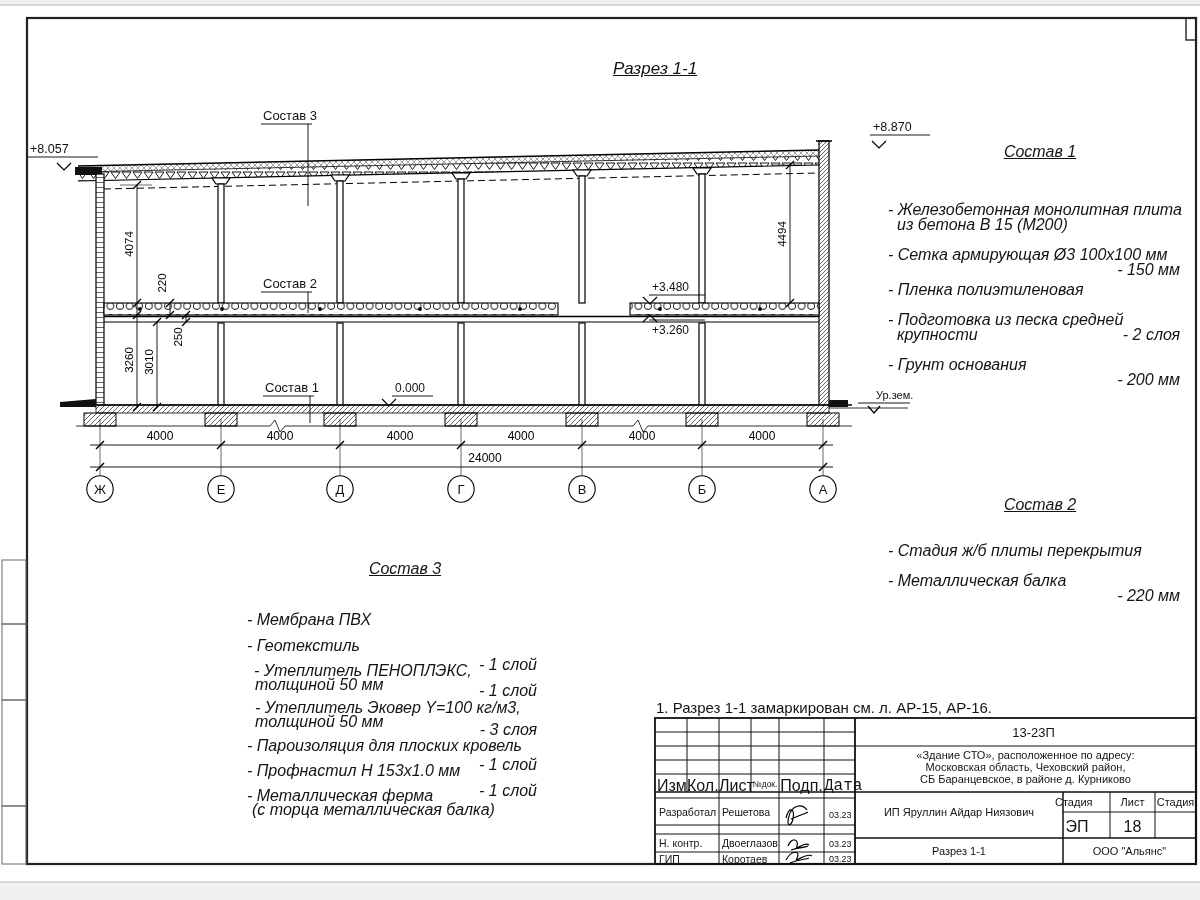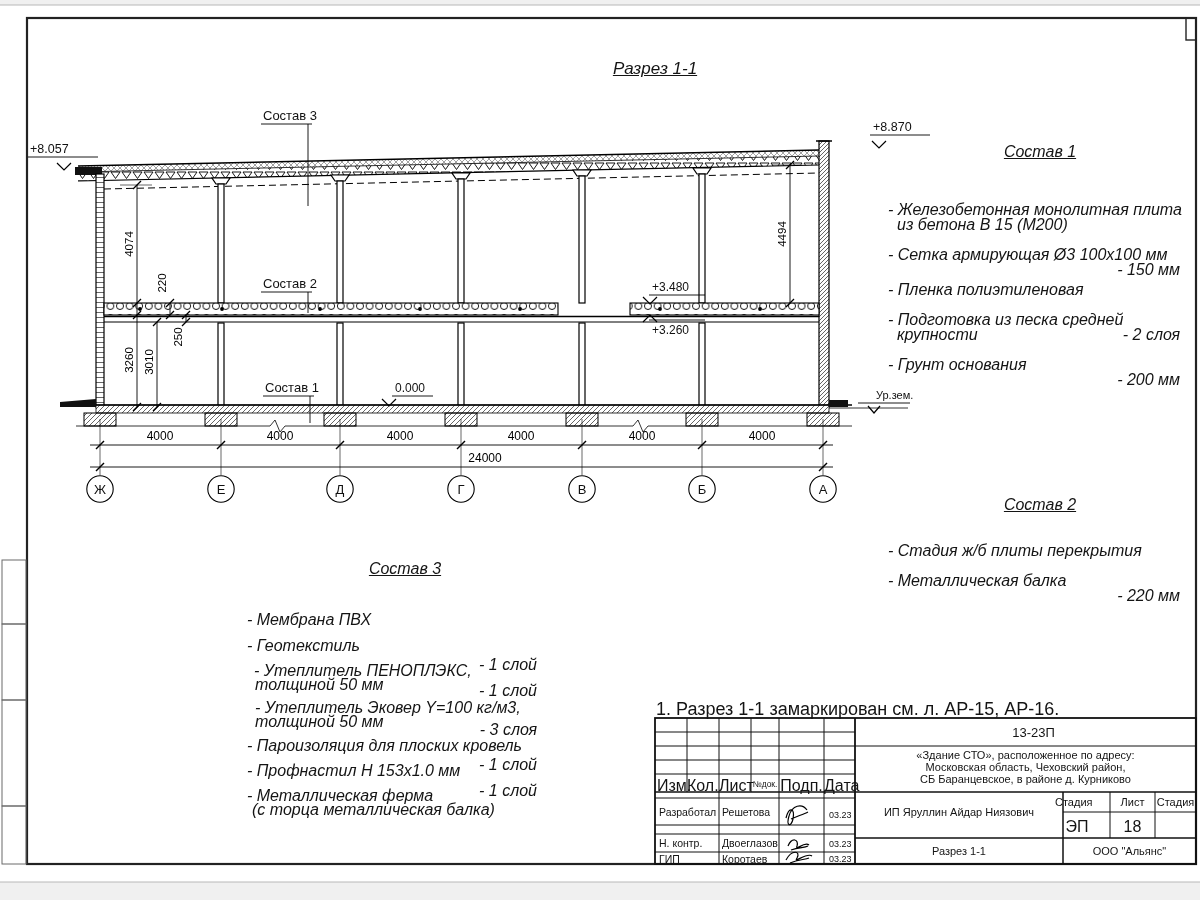--- a/index.html
+++ b/index.html
@@ -6,21 +6,21 @@
   body{width:1200px;height:900px;background:#f0f0f0;position:relative;
        font-family:"Liberation Sans", sans-serif;color:#111;overflow:hidden;}
   #sheet{position:absolute;left:0;top:5px;width:1200px;height:877px;background:#ffffff;}
   svg{position:absolute;left:0;top:0;}
   .t{position:absolute;white-space:nowrap;color:#141414;line-height:1.15;}
   .c{text-align:center;}
   .r{text-align:right;margin-top:45px;}
   .it{font-size:16px;font-style:italic;}
   .head{font-style:italic;text-decoration:underline;font-size:16px;text-align:center;}
   .title{font-style:italic;text-decoration:underline;font-size:17px;text-align:center;}
-  .note{font-size:18px;}
+  .note{font-size:15px;}
   .tb10{font-size:10.5px;}
   .tb9{font-size:9px;}
   .tb11{font-size:11px;}
   .tb12{font-size:16px;}
   .tb13{font-size:13px;margin-left:8px;}
   .tb8{font-size:8.5px;}
 </style>
 </head>
 <body>
 
@@ -349,21 +349,21 @@
 <div class="t it r" style="left:455px;top:737px;width:82px;">- 1 слой</div>
 <div class="t it" style="left:247px;top:762px;">- Профнастил Н 153х1.0 мм</div>
 <div class="t it" style="left:247px;top:787px;">- Металлическая ферма</div>
 <div class="t it" style="left:252px;top:801px;">(с торца металлическая балка)</div>
 
 <div class="t tb12 c" style="left:657px;top:777px;width:30px;">Изм.</div>
 <div class="t tb12 c" style="left:687px;top:777px;width:19px;">Кол.</div>
 <div class="t tb12 c" style="left:719px;top:777px;width:32px;">Лист</div>
 <div class="t tb8 c" style="left:751px;top:780px;width:28px;">№док.</div>
 <div class="t tb12 c" style="left:779px;top:777px;width:45px;">Подп.</div>
-<div class="t tb12 c" style="left:824px;top:777px;width:31px;">Дата</div>
+<div class="t tb12 c" style="left:824px;top:777px;width:31px;font-family:Liberation Mono, monospace;">Дата</div>
 
 <div class="t tb10" style="left:659px;top:806px;">Разработал</div>
 <div class="t tb10" style="left:722px;top:806px;">Решетова</div>
 <div class="t tb9" style="left:829px;top:810px;">03.23</div>
 <div class="t tb10" style="left:659px;top:837px;">Н. контр.</div>
 <div class="t tb10" style="left:722px;top:837px;">Двоеглазов</div>
 <div class="t tb9" style="left:829px;top:839px;">03.23</div>
 <div class="t tb10" style="left:659px;top:853px;">ГИП</div>
 <div class="t tb10" style="left:722px;top:853px;">Коротаев</div>
 <div class="t tb9" style="left:829px;top:854px;">03.23</div>

